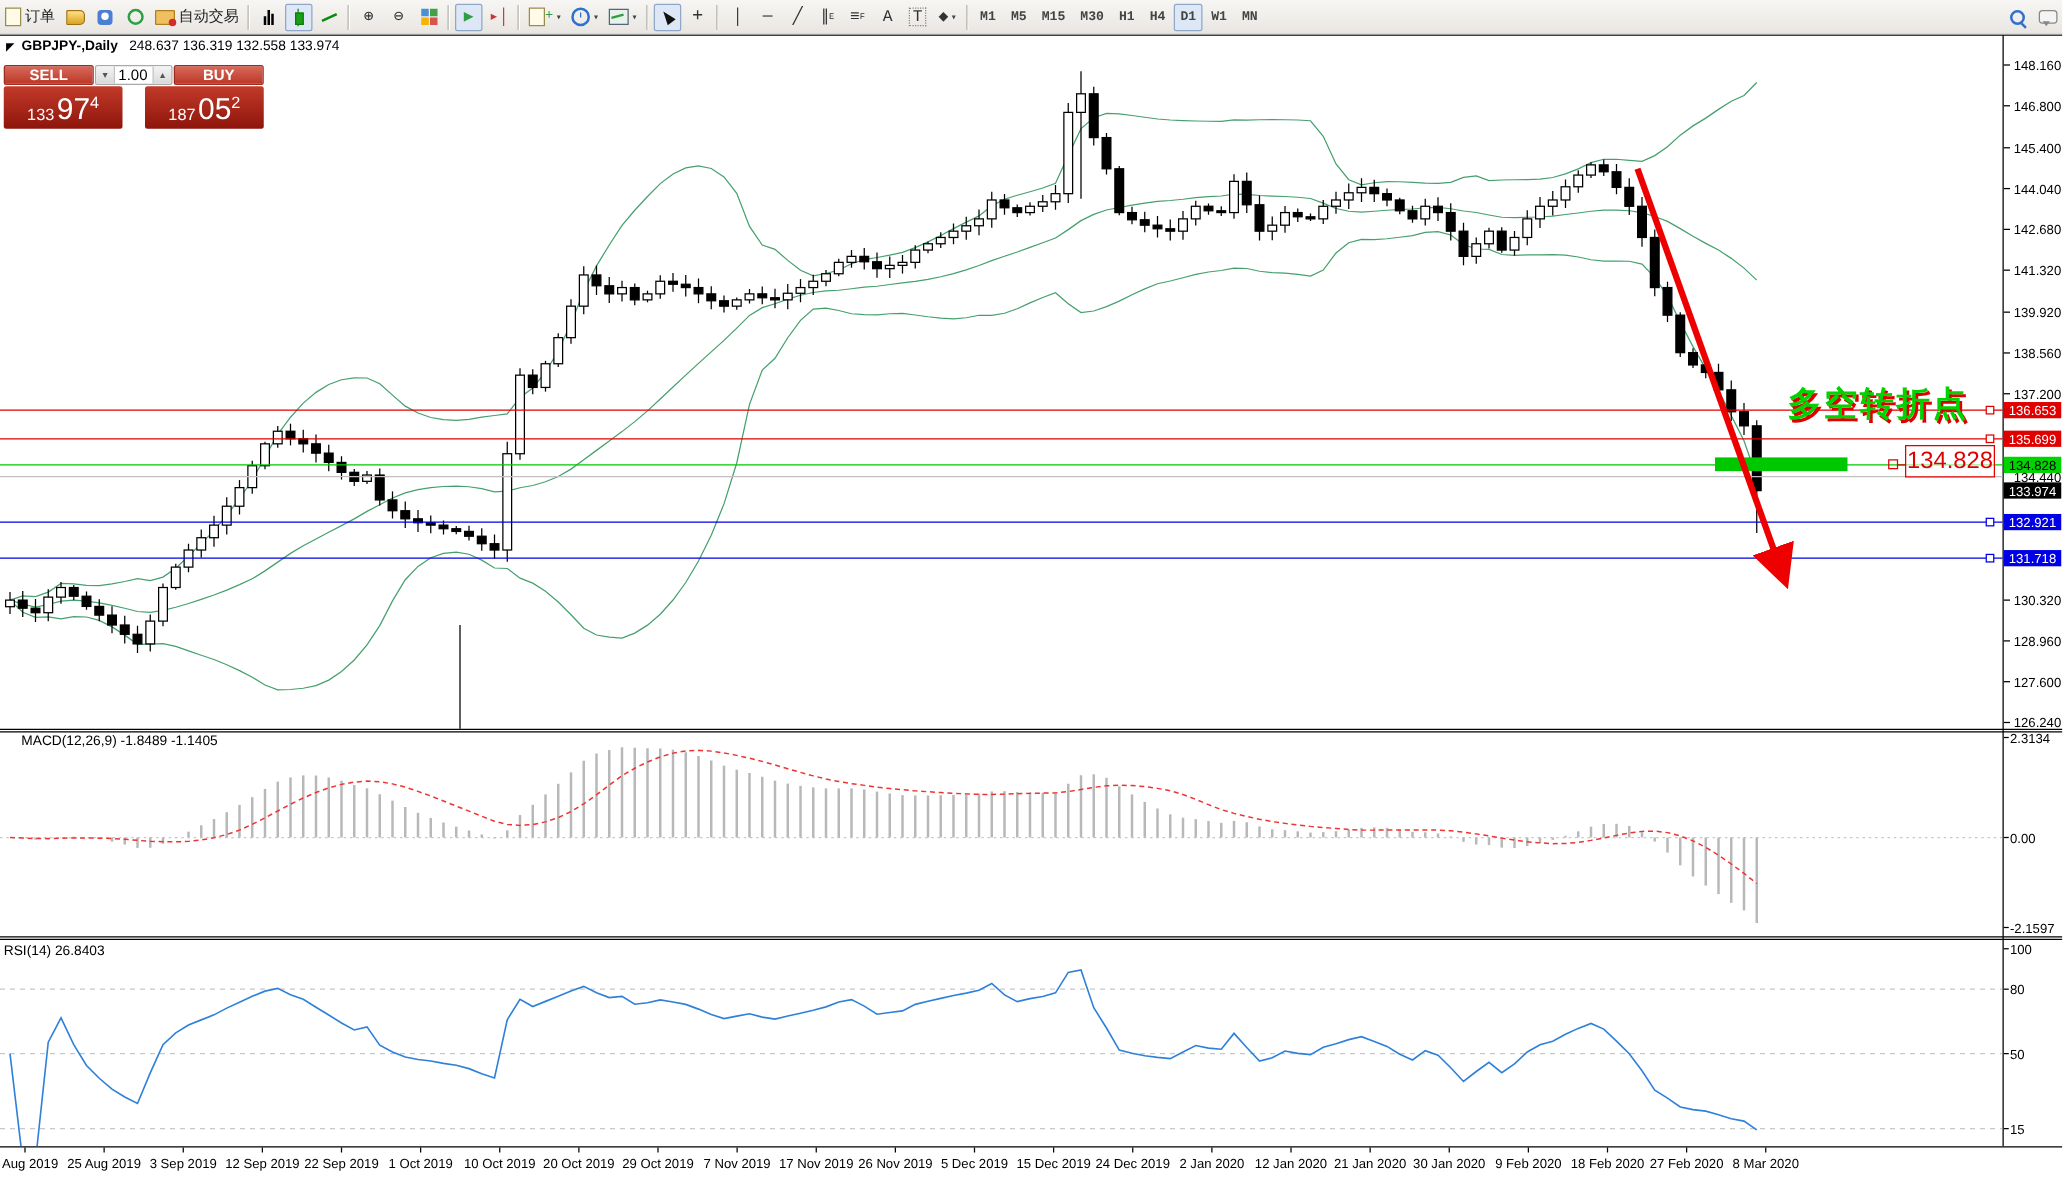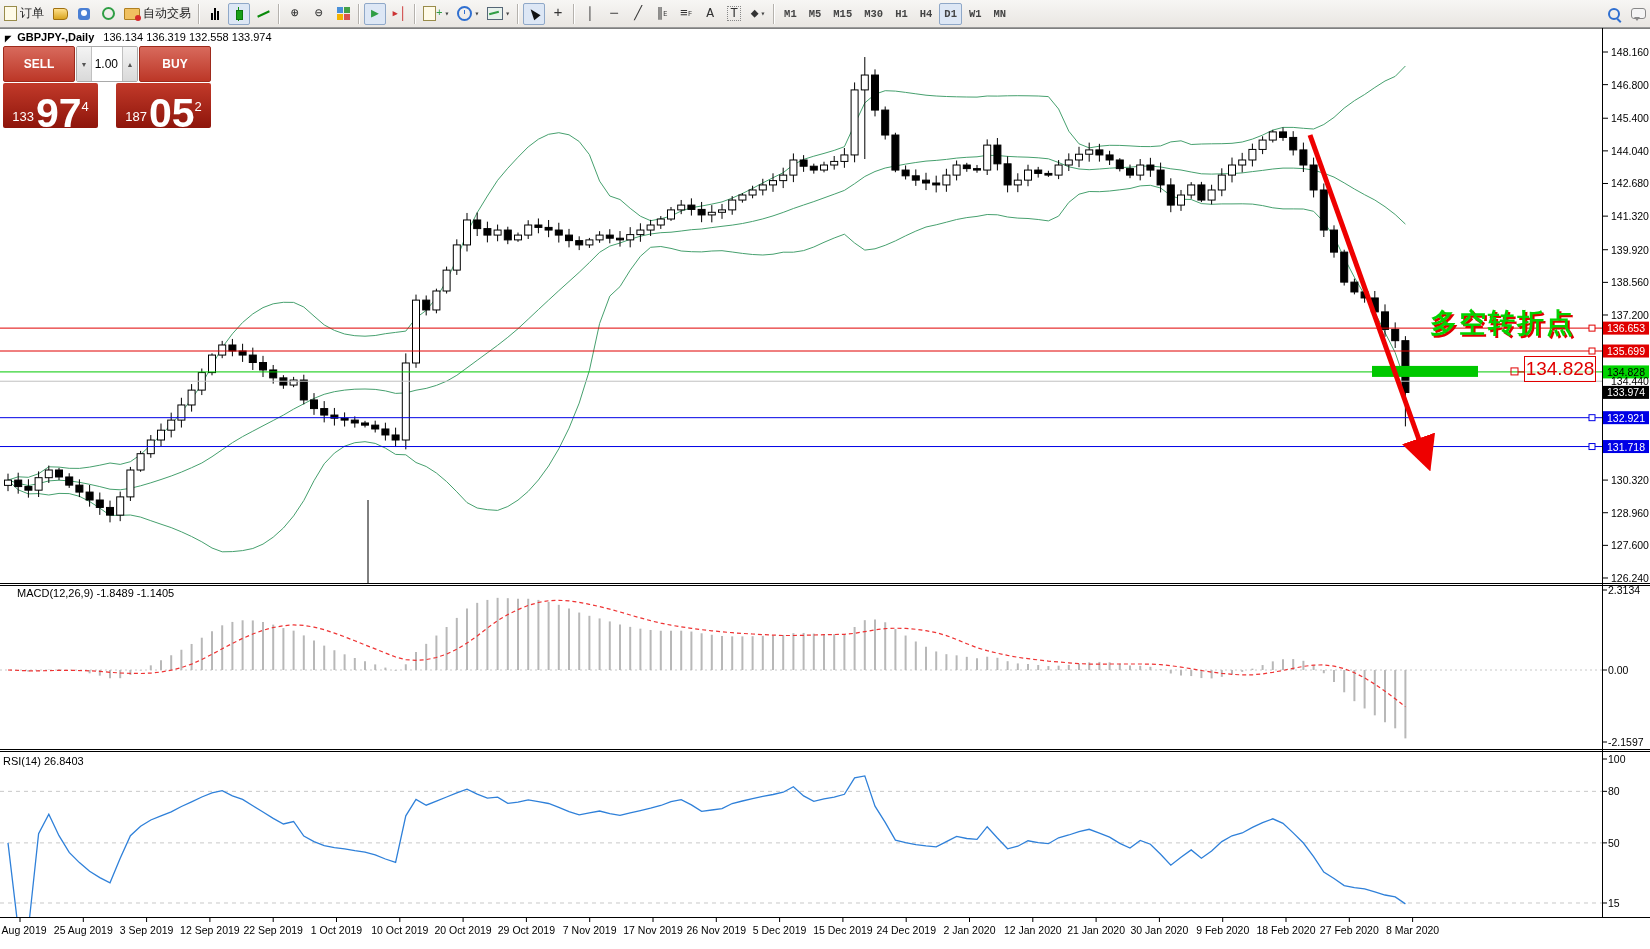--- a/index.html
+++ b/index.html
@@ -51,35 +51,35 @@
   .glyph{font-size:13px;color:#333;line-height:1;}
   .subl{font-size:7px;vertical-align:sub;color:#333;}
 
   
   .chart-title{position:absolute;left:5px;top:31px;font-size:11px;font-weight:bold;color:#000;z-index:20;}
   .chart-title .tri{font-size:8px;margin-right:3px;}
   .pane-label{position:absolute;font-size:11px;color:#000;z-index:20;}
 
   .trade-panel{position:absolute;left:3px;top:46px;width:208px;z-index:25;
                font-family:"Liberation Sans",sans-serif;}
-  .tp-row1{display:flex;height:36px;gap:1px;}
+  .tp-row1{display:flex;height:22px;gap:1px;align-items:flex-end;}
   .tp-btn{flex:0 0 70px;background:linear-gradient(#d86a5c,#bc3727);border:1px solid #9d2a1c;
           color:#fff;font-weight:bold;font-size:12px;display:flex;align-items:center;justify-content:center;
           border-radius:2px;}
   .tp-vol{flex:1;display:flex;background:#fff;border:1px solid #a9a9a9;border-radius:2px;overflow:hidden;}
   .tp-spin{width:14px;background:linear-gradient(#f4f4f4,#d9d9d9);border-right:1px solid #c0c0c0;
            font-size:7px;color:#555;display:flex;align-items:center;justify-content:center;}
   .tp-spin.up{border-left:1px solid #c0c0c0;border-right:none;}
   .tp-vol .val{flex:1;display:flex;align-items:center;justify-content:flex-end;padding-right:4px;
                font-size:12px;color:#000;}
-  .tp-row2{display:flex;height:45px;gap:18px;margin-top:1px;}
+  .tp-row2{display:flex;height:34px;gap:18px;margin-top:1px;}
   .tp-price{flex:1;background:linear-gradient(#c23a2a,#8e150b);color:#fff;display:flex;
             align-items:flex-end;justify-content:center;padding-bottom:2px;border-radius:2px;}
   .tp-price .small{font-size:13px;margin-right:2px;margin-bottom:2px;}
-  .tp-price .big{font-size:41px;font-weight:bold;line-height:26px;}
+  .tp-price .big{font-size:24px;font-weight:normal;line-height:26px;}
   .tp-price .sup{font-size:13px;margin-bottom:12px;}
 
   .annotation{position:absolute;left:1430px;top:305px;z-index:24;font-size:27px;font-weight:bold;
               letter-spacing:2px;color:#00d400;text-shadow:2px 2px 0 #e00000;white-space:nowrap;}
   .price-box{position:absolute;left:1524px;top:356px;width:70px;height:24px;border:1px solid #e00000;
              color:#e00000;font-size:19px;display:flex;align-items:center;justify-content:center;
              z-index:24;background:rgba(255,255,255,.6);}
 </style>
 </head>
 <body>
@@ -819,21 +819,21 @@
         <line x1="1349.3" y1="918" x2="1349.3" y2="922" stroke="#000"></line>
         <text x="1349.3" y="934" text-anchor="middle" font-size="10.5px" fill="#000">27 Feb 2020</text>
         <line x1="1412.6" y1="918" x2="1412.6" y2="922" stroke="#000"></line>
         <text x="1412.6" y="934" text-anchor="middle" font-size="10.5px" fill="#000">8 Mar 2020</text>
       </g>
     </svg>
 
   <div class="chart-title">
     <span class="tri">◤</span>
     <span>GBPJPY-,Daily</span>
-    <span style="font-weight:normal;margin-left:6px">136.134 136.319 132.558 133.974</span>
+    <span style="font-weight:normal;margin-left:6px">248.637 136.319 132.558 133.974</span>
   </div>
 
   <div class="trade-panel">
     <div class="tp-row1">
       <div class="tp-btn">SELL</div>
       <div class="tp-vol">
         <div class="tp-spin">▼</div>
         <div class="val">1.00</div>
         <div class="tp-spin up">▲</div>
       </div>

